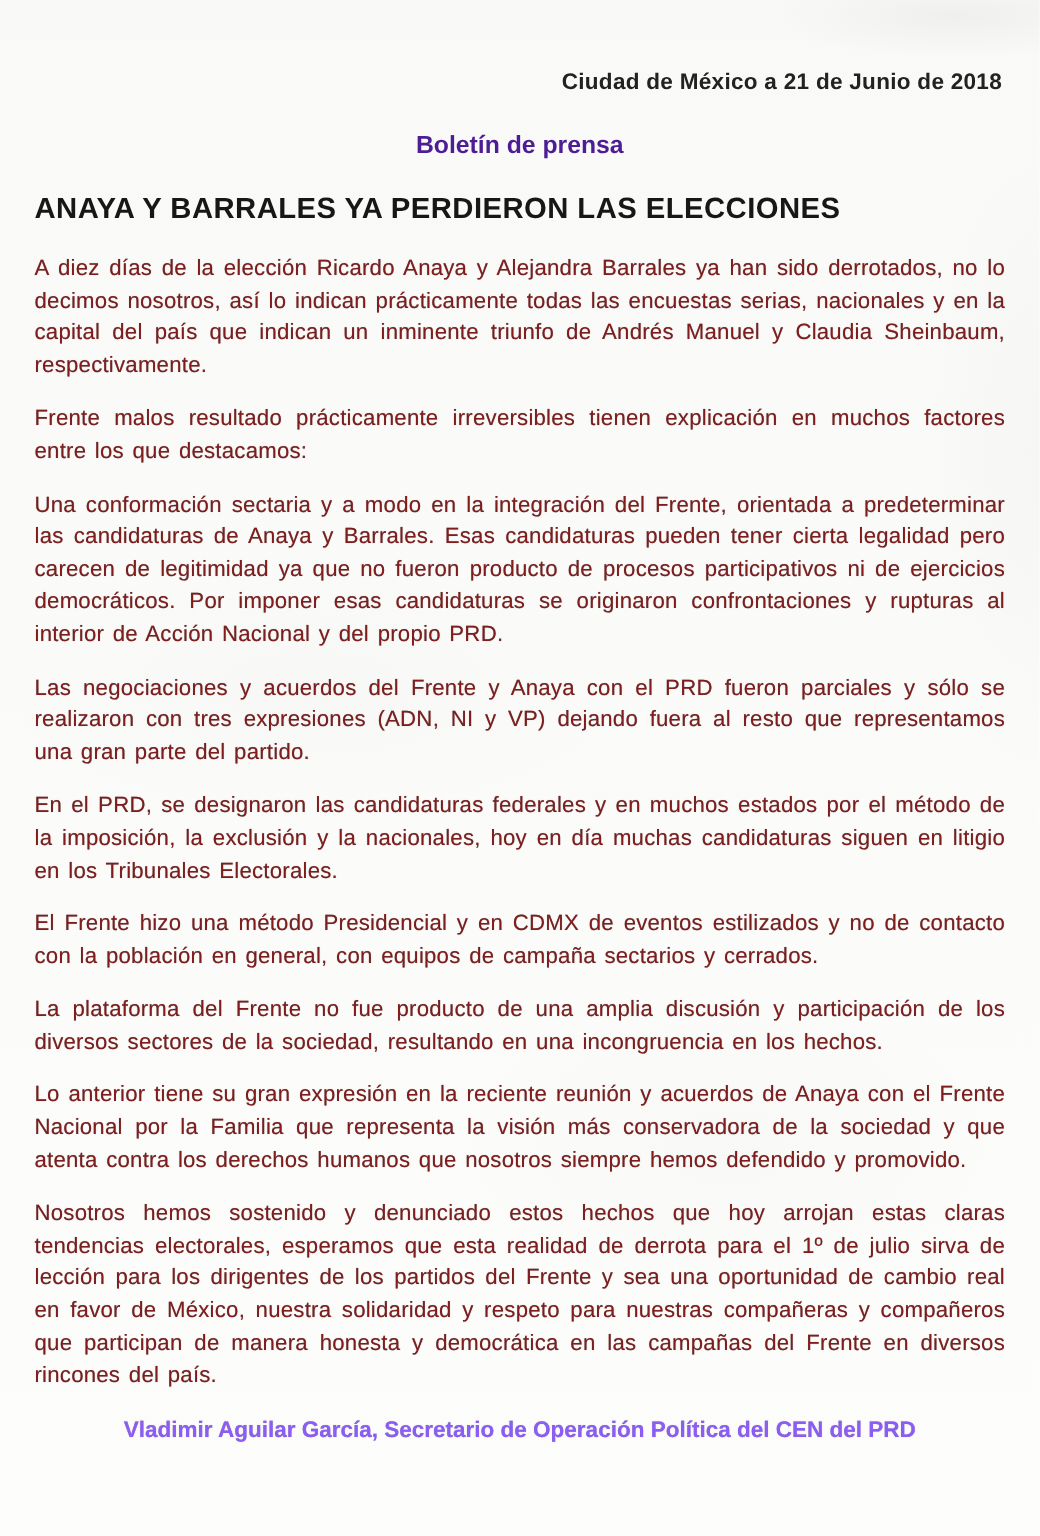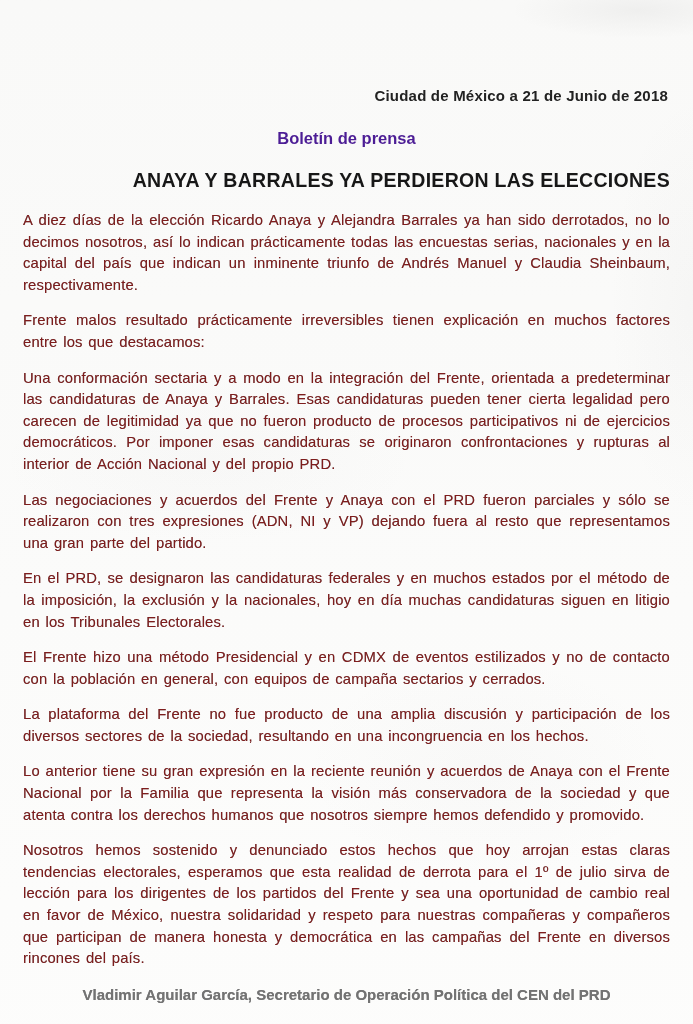--- a/index.html
+++ b/index.html
@@ -24,39 +24,38 @@
       radial-gradient(ellipse 180px 40px at 92% 1%, rgba(120,120,120,0.08), rgba(0,0,0,0) 70%),
       radial-gradient(ellipse 120px 300px at 100% 30%, rgba(140,140,140,0.04), rgba(0,0,0,0) 70%),
       radial-gradient(ellipse 300px 120px at 30% 45%, rgba(150,150,150,0.03), rgba(0,0,0,0) 70%),
       radial-gradient(ellipse 260px 160px at 70% 75%, rgba(150,150,150,0.03), rgba(0,0,0,0) 70%),
       linear-gradient(180deg, rgba(245,245,244,0.5), rgba(250,250,249,0.2));
   }
   .page {
     position: relative;
     box-sizing: border-box;
     padding: 46px 23px 0 23px;
-    margin-top: 41px;
   }
   .dateline {
     text-align: right;
     font-weight: bold;
     font-size: 15px;
     letter-spacing: 0.2px;
     color: #222;
     padding-right: 2px;
   }
   .subtitle {
     text-align: center;
     font-weight: bold;
     font-size: 16.5px;
     margin-top: 25px;
     color: #4c1d95;
   }
   .headline {
-    text-align: right;
+    text-align: left;
     font-weight: bold;
     font-size: 19.5px;
     letter-spacing: 0.3px;
     margin-top: 21px;
     color: #171717;
   }
   .bodytext {
     margin-top: 18px;
   }
   .bodytext p {
@@ -68,21 +67,21 @@
     word-spacing: 1.5px;
     color: #7f1d1d;
     text-shadow: 0 0 0.5px rgba(45,45,45,0.55);
   }
   .signature {
     text-align: center;
     font-weight: bold;
     font-size: 15px;
     line-height: 21px;
     margin-top: 5px;
-    color: #737373;
+    color: #8b5cf6;
     text-shadow: 0 0 0.5px rgba(45,45,45,0.5);
   }
 </style>
 </head>
 <body>
 
 <div class="scan-noise"></div>
 
 <div class="page">
 

